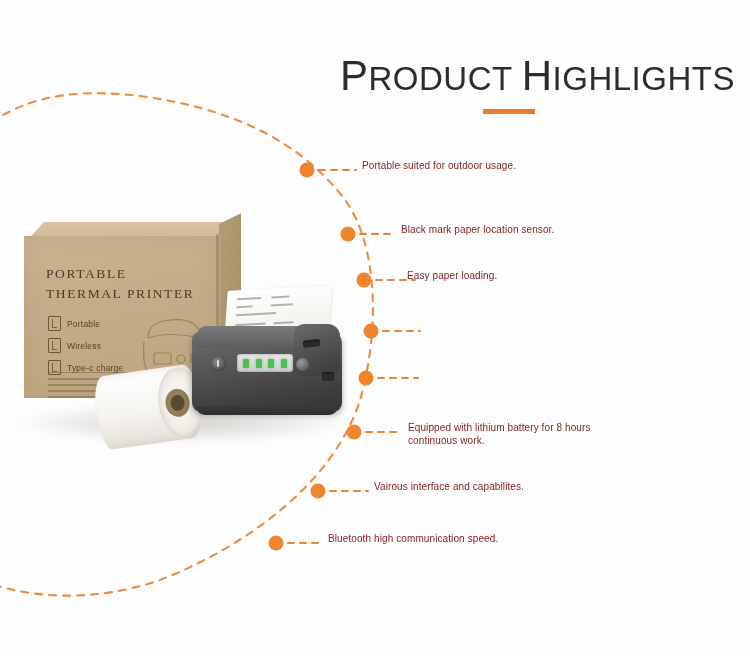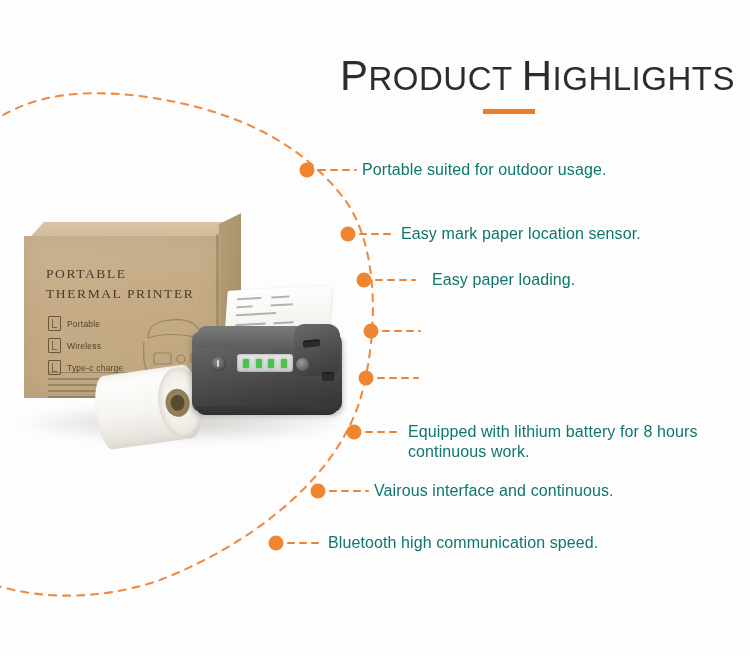--- a/index.html
+++ b/index.html
@@ -32,22 +32,22 @@
     margin-top:12px;
     margin-left:143px;
     width:52px;height:5px;
     background:#f07d22;
   }
 
   
   .bullets{position:absolute;left:0;top:0;width:750px;height:656px;z-index:6;}
   .bullet{
     position:absolute;
-    color:#0f766e;
-    font-size:16px;
+    color:#7f1d1d;
+    font-size:10px;
     line-height:1.28;
     letter-spacing:.1px;
     white-space:pre-line;
   }
 
   
   .photo{position:absolute;left:8px;top:218px;width:350px;height:240px;z-index:3;}
 
   .shadow-ground{
     position:absolute;left:10px;top:185px;width:330px;height:40px;
@@ -231,25 +231,25 @@
     </g>
   </svg>
 
   <div class="title-block">
     <div class="title"><span class="cap">P</span><span class="sm">RODUCT </span><span class="cap">H</span><span class="sm">IGHLIGHTS</span></div>
     <div class="title-rule"></div>
   </div>
 
   <div class="bullets">
     <div class="bullet" style="left:362px;top:160px;">Portable suited for outdoor usage.</div>
-    <div class="bullet" style="left:401px;top:224px;">Easy mark paper location sensor.</div>
-    <div class="bullet" style="left:432px;top:270px;">Easy paper loading.</div>
+    <div class="bullet" style="left:401px;top:224px;">Black mark paper location sensor.</div>
+    <div class="bullet" style="left:407px;top:270px;">Easy paper loading.</div>
     <div class="bullet" style="left:408px;top:422px;">Equipped with lithium battery for 8 hours
 continuous work.</div>
-    <div class="bullet" style="left:374px;top:481px;">Vairous interface and continuous.</div>
+    <div class="bullet" style="left:374px;top:481px;">Vairous interface and capabilites.</div>
     <div class="bullet" style="left:328px;top:533px;">Bluetooth high communication speed.</div>
   </div>
 
   <div class="photo">
     <div class="shadow-ground"></div>
 
     <div class="box">
       <div class="box-top"></div>
       <div class="box-side"></div>
       <div class="box-front"></div>

